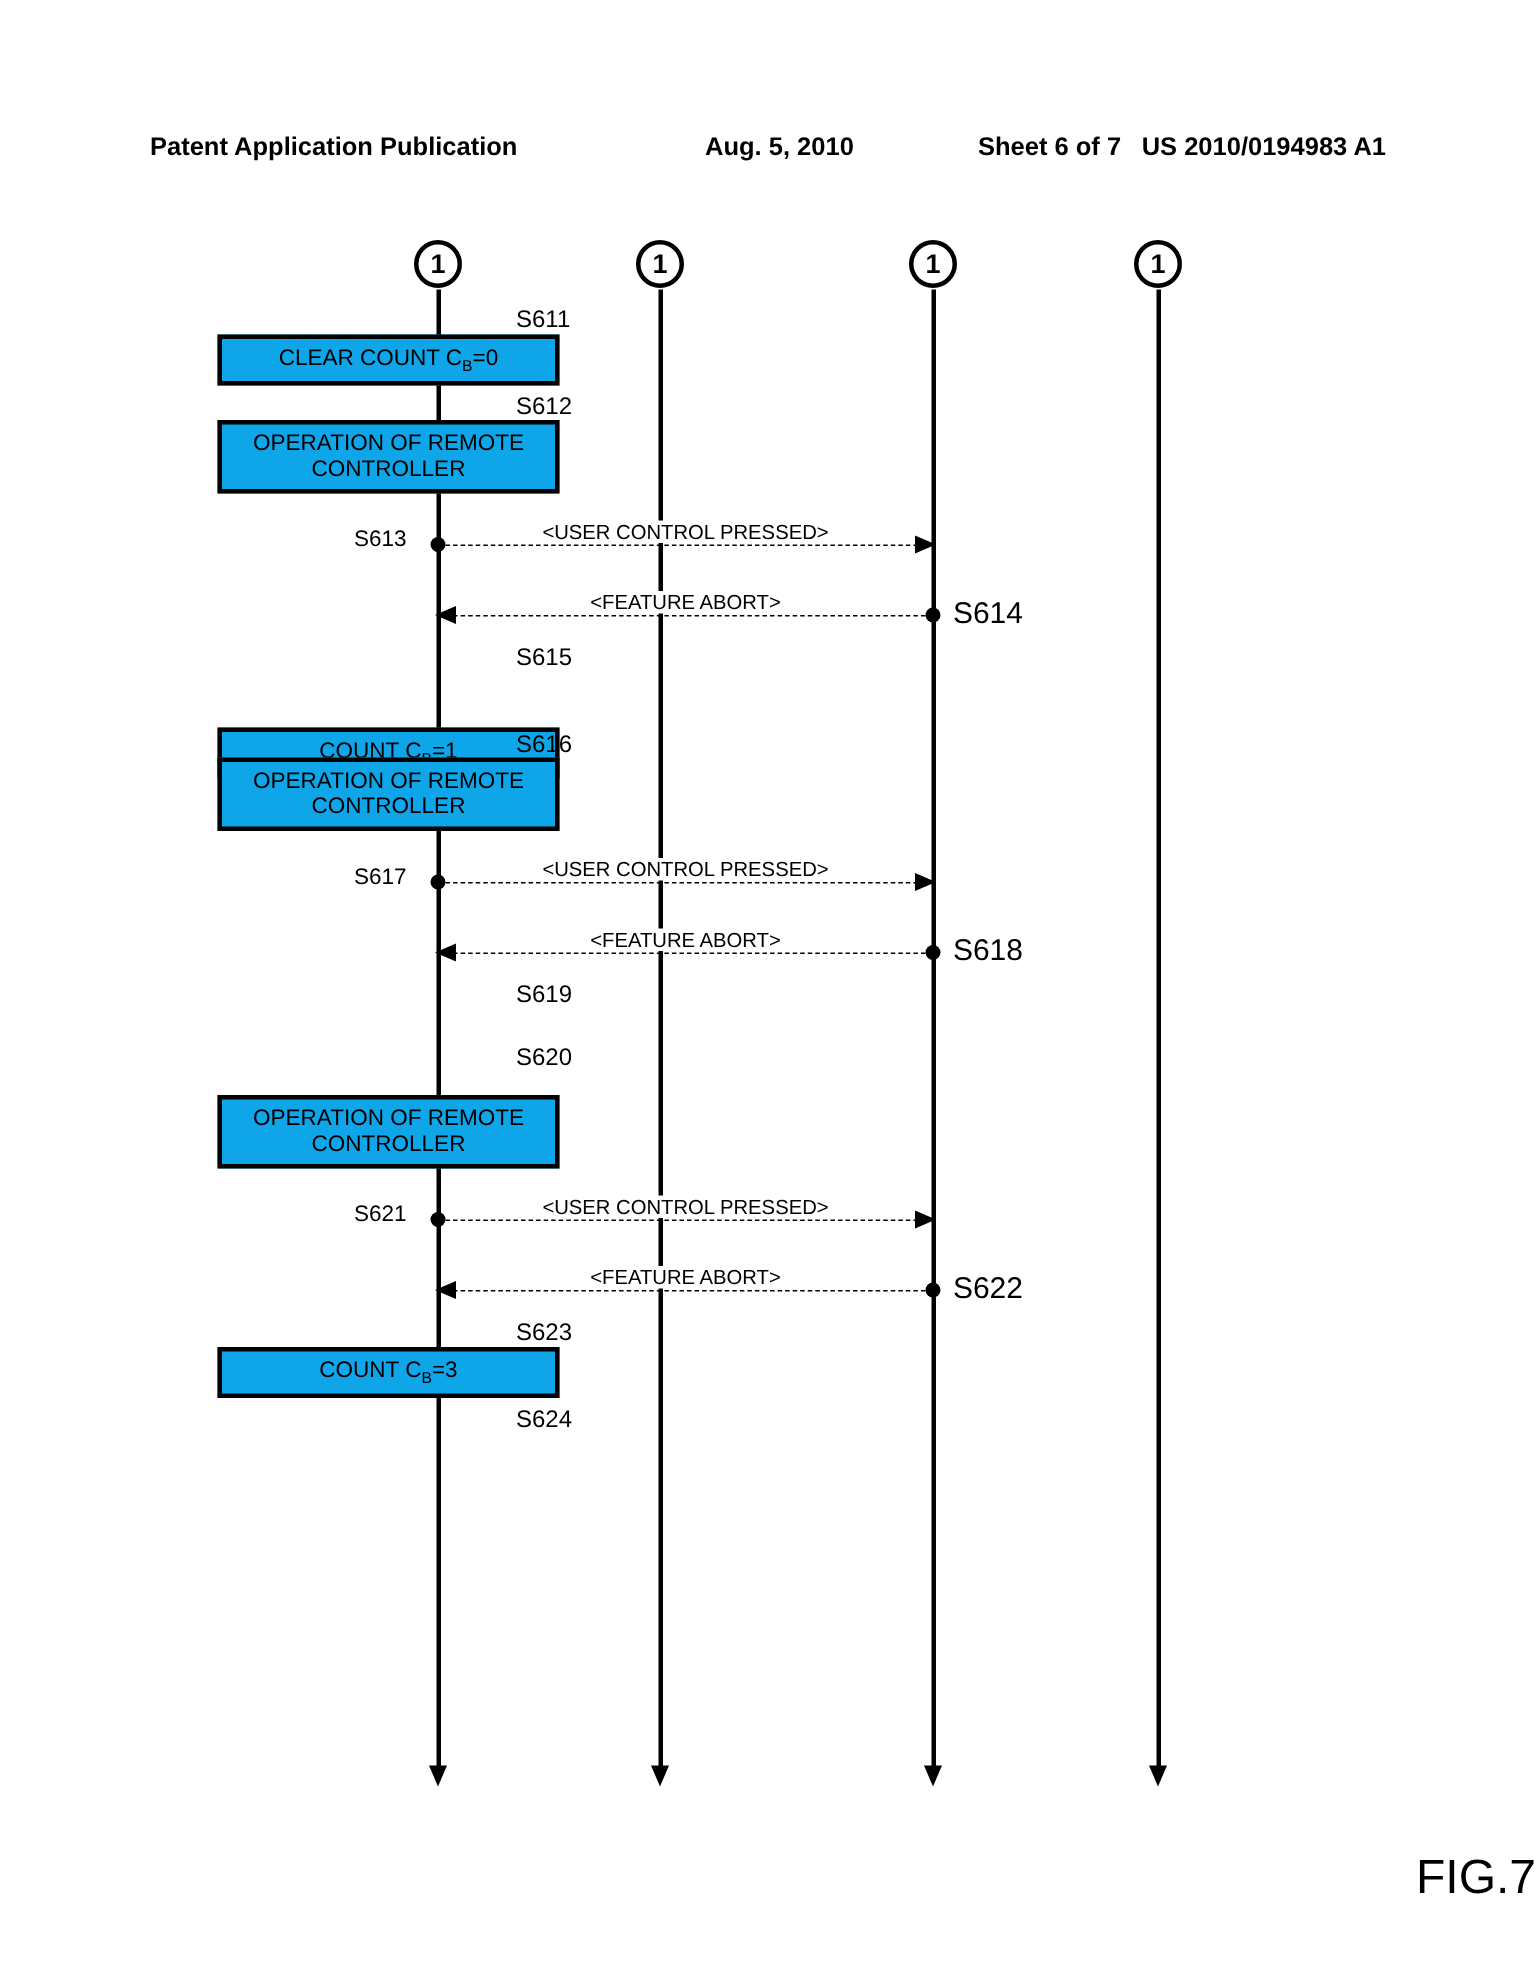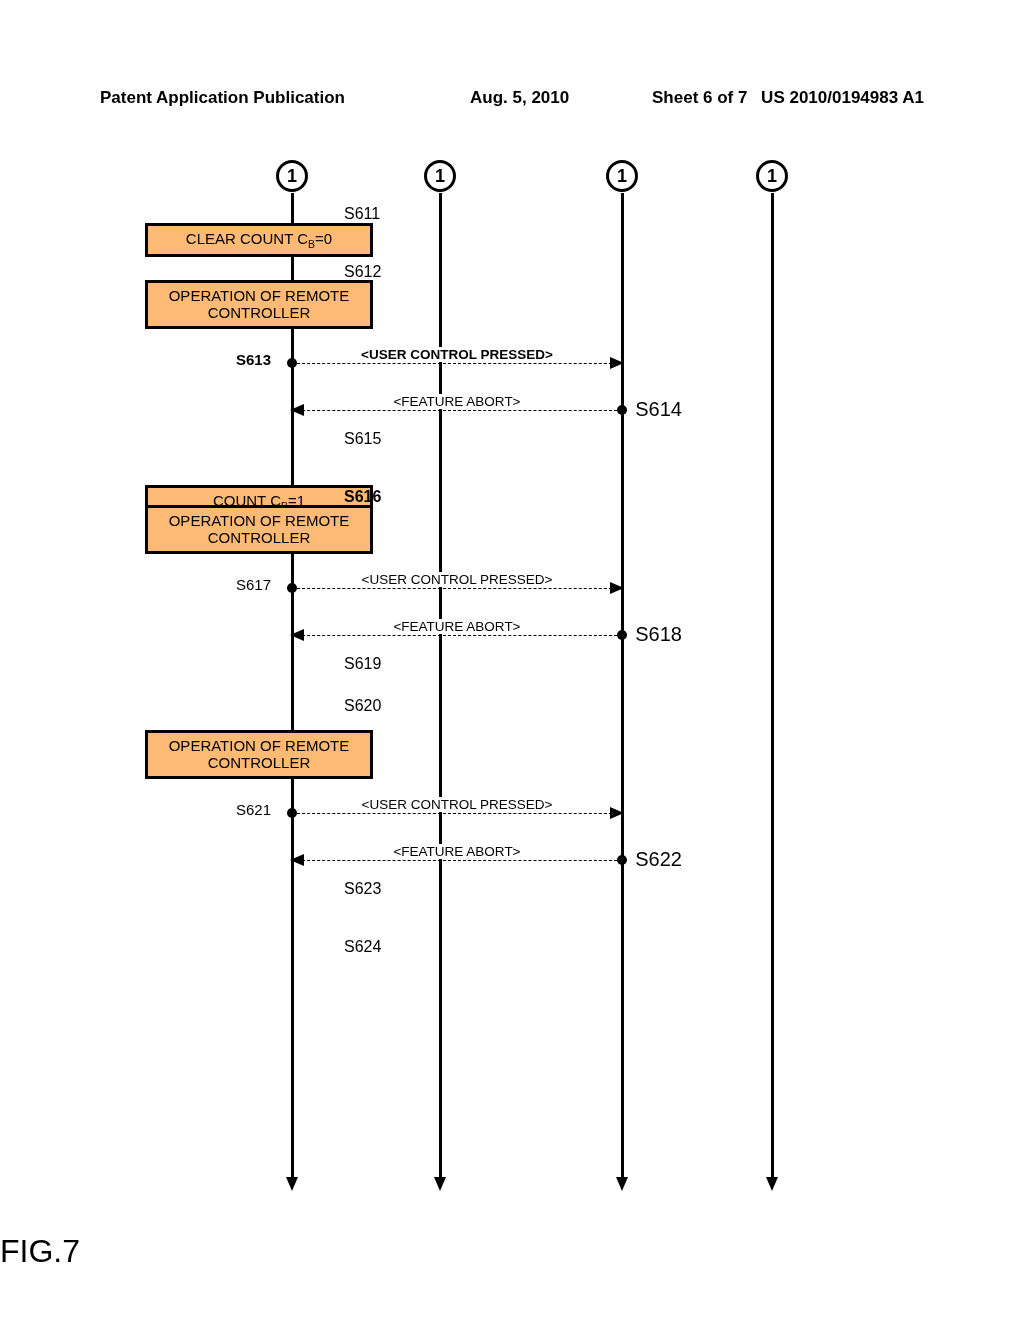--- a/index.html
+++ b/index.html
@@ -81,21 +81,21 @@
     border-right: 6px solid transparent;
     border-top: 14px solid #000;
   }
 
   
   .step-box {
     position: absolute;
     left: 45px;
     width: 228px;
     border: 3px solid #000;
-    background: #fdba74;
+    background: #0ea5e9;
     text-align: center;
     font-size: 15px;
     line-height: 1.15;
     padding: 4px 2px;
   }
   .step-box.wide { left: 35px; width: 255px; }
   .step-label {
     position: absolute;
     font-size: 16px;
     font-weight: normal;
@@ -164,21 +164,21 @@
     position: absolute;
     right: -60px;
     top: -2px;
     font-size: 20px;
   }
   .sub { font-size: 0.7em; vertical-align: sub; }
   .figcaption {
     position: absolute;
     bottom: 50px;
     left: 0; right: 0;
-    text-align: left;
+    text-align: right;
     font-size: 32px;
     font-weight: normal;
   }
 </style>
 </head>
 <body>
 
 <div class="page">
 
   <div class="header">
@@ -222,42 +222,42 @@
     <div class="step-label" style="top:60px; left:244px;">S611</div>
     <div class="step-box" style="top:78px;">
       <span>CLEAR COUNT C</span><span class="sub">B</span><span>=0</span>
     </div>
 
     <div class="step-label" style="top:118px; left:244px;">S612</div>
     <div class="step-box" style="top:135px;">
       <span>OPERATION OF REMOTE CONTROLLER</span>
     </div>
 
-    <div class="msg" style="top:208px;font-weight:bold;">
+    <div class="msg" style="top:208px;">
       <div class="msg-step-left">S613</div>
       <div class="msg-dot-left"></div>
       <div class="msg-line"></div>
       <div class="msg-text">&lt;USER CONTROL PRESSED&gt;</div>
       <div class="msg-arrow-right"></div>
     </div>
 
     <div class="msg" style="top:255px;">
       <div class="msg-arrow-left"></div>
       <div class="msg-line"></div>
       <div class="msg-text">&lt;FEATURE ABORT&gt;</div>
       <div class="msg-dot-right"></div>
       <div class="msg-step-right">S614</div>
     </div>
 
     <div class="step-label" style="top:285px; left:244px;">S615</div>
     <div class="step-box" style="top:303px;margin-top:37px;">
       <span>COUNT C</span><span class="sub">B</span><span>=1</span>
     </div>
 
-    <div class="step-label" style="top:343px; left:244px;font-weight:bold;">S616</div>
+    <div class="step-label" style="top:343px; left:244px;">S616</div>
     <div class="step-box" style="top:360px;">
       <span>OPERATION OF REMOTE CONTROLLER</span>
     </div>
 
     <div class="msg" style="top:433px;">
       <div class="msg-step-left">S617</div>
       <div class="msg-dot-left"></div>
       <div class="msg-line"></div>
       <div class="msg-text">&lt;USER CONTROL PRESSED&gt;</div>
       <div class="msg-arrow-right"></div>
@@ -288,19 +288,22 @@
 
     <div class="msg" style="top:705px;">
       <div class="msg-arrow-left"></div>
       <div class="msg-line"></div>
       <div class="msg-text">&lt;FEATURE ABORT&gt;</div>
       <div class="msg-dot-right"></div>
       <div class="msg-step-right">S622</div>
     </div>
 
     <div class="step-label" style="top:735px; left:244px;">S623</div>
+    <div class="step-box" style="top:753px;">
+      <span>COUNT C</span><span class="sub">B</span><span>=3</span>
+    </div>
 
     <div class="step-label" style="top:793px; left:244px;">S624</div>
 
   </div>
 
   <div class="figcaption">FIG.7</div>
 </div>
 
 </body></html>

